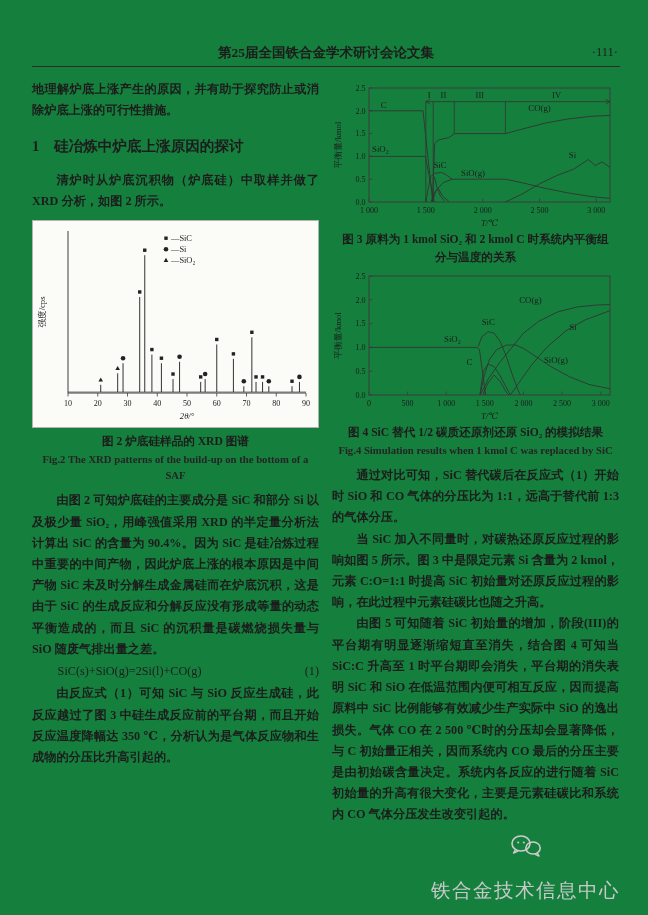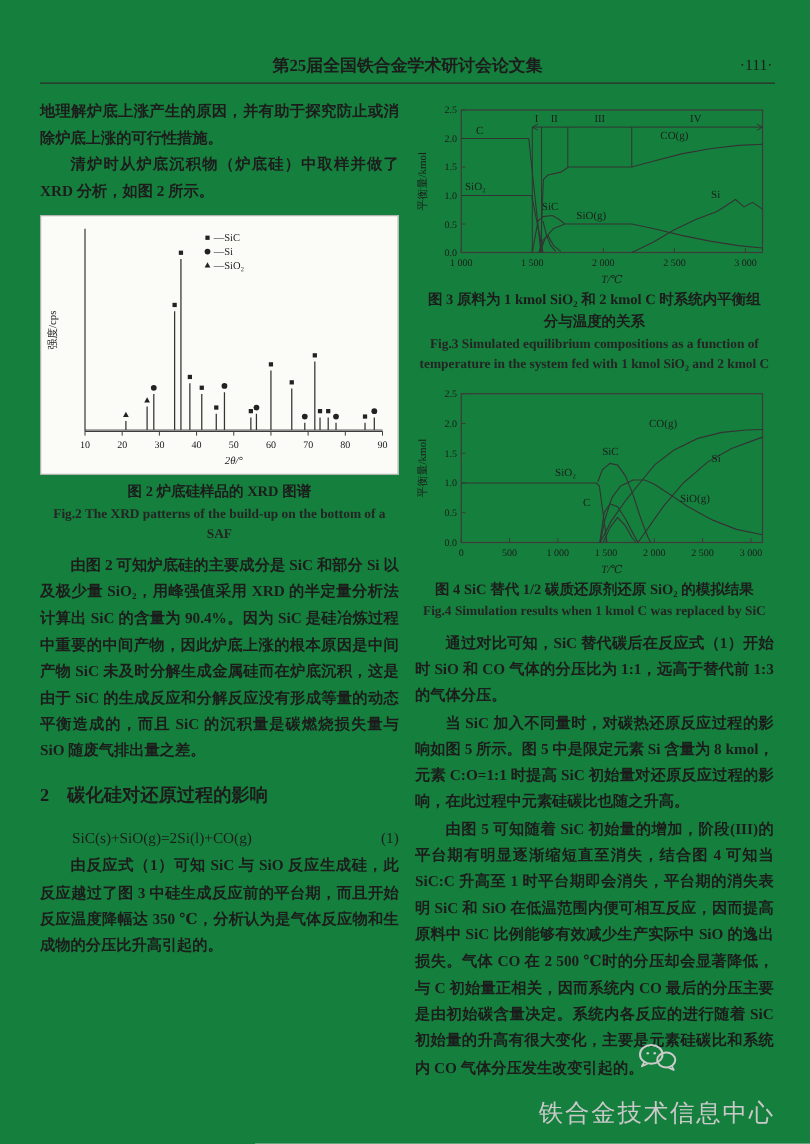--- a/index.html
+++ b/index.html
@@ -36,20 +36,21 @@
   <div class="header">
     <div class="header-title">第25届全国铁合金学术研讨会论文集</div>
     <div class="page-num">·111·</div>
   </div>
 
   <div class="columns">
 
     <div class="col">
       <p>地理解炉底上涨产生的原因，并有助于探究防止或消除炉底上涨的可行性措施。</p>
 
+      <h2 class="sec"><span class="secnum">1</span><span>硅冶炼中炉底上涨原因的探讨</span></h2>
 
       <p class="indent">清炉时从炉底沉积物（炉底硅）中取样并做了 XRD 分析，如图 2 所示。</p>
 
       <div class="fig-box">
         <div class="figure">
           <svg width="279" height="198">
               <line x1="32" y1="6" x2="32" y2="168" stroke="#3c3c3c" stroke-width="1"></line>
               <line x1="32" y1="168" x2="270" y2="168" stroke="#3c3c3c" stroke-width="1"></line>
               <line x1="32" y1="168" x2="32" y2="171.5" stroke="#3c3c3c" stroke-width="0.8"></line>
               <text x="32" y="181" font-size="8" text-anchor="middle" fill="#1b1b1b">10</text>
@@ -119,21 +120,20 @@
               <path d="M130 32.800000000000004 L132.3 37 L127.7 37 Z" fill="#222"></path>
               <text x="135" y="38" font-size="8.4" text-anchor="start" fill="#1b1b1b">—SiO₂</text>
             </svg>
         </div>
       </div>
       <p class="caption-cn">图 2 炉底硅样品的 XRD 图谱</p>
       <p class="caption-en">Fig.2 The XRD patterns of the build-up on the bottom of a SAF</p>
 
       <p class="indent">由图 2 可知炉底硅的主要成分是 SiC 和部分 Si 以及极少量 SiO₂，用峰强值采用 XRD 的半定量分析法计算出 SiC 的含量为 90.4%。因为 SiC 是硅冶炼过程中重要的中间产物，因此炉底上涨的根本原因是中间产物 SiC 未及时分解生成金属硅而在炉底沉积，这是由于 SiC 的生成反应和分解反应没有形成等量的动态平衡造成的，而且 SiC 的沉积量是碳燃烧损失量与 SiO 随废气排出量之差。</p>
 
-      <h2 class="sec"><span class="secnum">2</span><span>碳化硅对还原过程的影响</span></h2>
 
 
       <div class="equation">
         <span>SiC(s)+SiO(g)=2Si(l)+CO(g)</span>
         <span>(1)</span>
       </div>
 
       <p class="indent">由反应式（1）可知 SiC 与 SiO 反应生成硅，此反应越过了图 3 中硅生成反应前的平台期，而且开始反应温度降幅达 350 ℃，分析认为是气体反应物和生成物的分压比升高引起的。</p>
     </div>
 
@@ -187,21 +187,20 @@
             <line x1="101.22877358490567" y1="22.679999999999993" x2="101.22877358490567" y2="123" stroke="#333" stroke-width="0.8"></line>
             <line x1="122.25943396226414" y1="22.679999999999993" x2="122.25943396226414" y2="54.60000000000001" stroke="#333" stroke-width="0.8"></line>
             <line x1="173.41509433962264" y1="22.679999999999993" x2="173.41509433962264" y2="54.60000000000001" stroke="#333" stroke-width="0.8"></line>
             <text x="97.25" y="18.796000000000006" font-size="8.5" text-anchor="middle" fill="#1b1b1b">I</text>
             <text x="111.45990566037736" y="18.796000000000006" font-size="8.5" text-anchor="middle" fill="#1b1b1b">II</text>
             <text x="147.83726415094338" y="18.796000000000006" font-size="8.5" text-anchor="middle" fill="#1b1b1b">III</text>
             <text x="224.57075471698113" y="18.796000000000006" font-size="8.5" text-anchor="middle" fill="#1b1b1b">IV</text>
           </svg>
       </div>
       <p class="caption-cn">图 3 原料为 1 kmol SiO₂ 和 2 kmol C 时系统内平衡组分与温度的关系</p>
-      <p class="caption-en">Fig.3 Simulated equilibrium compositions as a function of temperature in the system fed with 1 kmol SiO₂ and 2 kmol C</p>
 
       <div class="figure">
         <svg width="287" height="155">
             <rect x="37" y="9" width="241" height="119" fill="none" stroke="#3c3c3c" stroke-width="1"></rect>
             <line x1="37" y1="128" x2="37" y2="124.5" stroke="#3c3c3c" stroke-width="0.8"></line>
             <text x="37" y="138.5" font-size="8" text-anchor="middle" fill="#1b1b1b">0</text>
             <line x1="75.62179487179488" y1="128" x2="75.62179487179488" y2="124.5" stroke="#3c3c3c" stroke-width="0.8"></line>
             <text x="75.62179487179488" y="138.5" font-size="8" text-anchor="middle" fill="#1b1b1b">500</text>
             <line x1="114.24358974358975" y1="128" x2="114.24358974358975" y2="124.5" stroke="#3c3c3c" stroke-width="0.8"></line>
             <text x="114.24358974358975" y="138.5" font-size="8" text-anchor="middle" fill="#1b1b1b">1 000</text>
@@ -239,21 +238,21 @@
             <text x="198.43910256410254" y="35.65599999999999" font-size="8.8" text-anchor="middle" fill="#1b1b1b">CO(g)</text>
             <polyline points="178.4,128.0 188.4,113.7 199.2,98.5 214.7,80.4 234.0,63.7 253.3,52.8 268.7,47.1 278.0,43.7" fill="none" stroke="#333" stroke-width="0.9"></polyline>
             <text x="240.92307692307693" y="63.263999999999996" font-size="8.8" text-anchor="middle" fill="#1b1b1b">Si</text>
             <polyline points="150.5,128.0 156.0,116.1 162.1,108.0 168.3,114.7 173.7,124.2 176.8,128.0" fill="none" stroke="#333" stroke-width="0.9"></polyline>
           </svg>
       </div>
       <p class="caption-cn">图 4 SiC 替代 1/2 碳质还原剂还原 SiO₂ 的模拟结果</p>
       <p class="caption-en">Fig.4 Simulation results when 1 kmol C was replaced by SiC</p>
 
       <p class="indent">通过对比可知，SiC 替代碳后在反应式（1）开始时 SiO 和 CO 气体的分压比为 1:1，远高于替代前 1:3 的气体分压。</p>
-      <p class="indent">当 SiC 加入不同量时，对碳热还原反应过程的影响如图 5 所示。图 5 中是限定元素 Si 含量为 8 kmol，元素 C:O=1:1 时提高 SiC 初始量对还原反应过程的影响，在此过程中元素硅碳比也随之升高。</p>
+      <p class="indent">当 SiC 加入不同量时，对碳热还原反应过程的影响如图 5 所示。图 3 中是限定元素 Si 含量为 2 kmol，元素 C:O=1:1 时提高 SiC 初始量对还原反应过程的影响，在此过程中元素硅碳比也随之升高。</p>
       <p class="indent">由图 5 可知随着 SiC 初始量的增加，阶段(III)的平台期有明显逐渐缩短直至消失，结合图 4 可知当 SiC:C 升高至 1 时平台期即会消失，平台期的消失表明 SiC 和 SiO 在低温范围内便可相互反应，因而提高原料中 SiC 比例能够有效减少生产实际中 SiO 的逸出损失。气体 CO 在 2 500 ℃时的分压却会显著降低，与 C 初始量正相关，因而系统内 CO 最后的分压主要是由初始碳含量决定。系统内各反应的进行随着 SiC 初始量的升高有很大变化，主要是元素硅碳比和系统内 CO 气体分压发生改变引起的。</p>
     </div>
   </div>
 
   <div class="watermark" style="color: rgb(201, 201, 201);">
     <svg width="32" height="26" viewBox="0 0 32 26">
       <ellipse cx="11" cy="10.5" rx="9" ry="7.5" fill="none" stroke="#cccccc" stroke-width="1.6"></ellipse>
       <path d="M5.5 16.5 L3.5 20 L8 18" fill="none" stroke="#cccccc" stroke-width="1.4" stroke-linejoin="round"></path>
       <ellipse cx="23" cy="15" rx="7.2" ry="6" fill="none" stroke="#cccccc" stroke-width="1.6"></ellipse>
       <path d="M27.5 20 L29 23 L24.8 21.2" fill="none" stroke="#cccccc" stroke-width="1.4" stroke-linejoin="round"></path>

